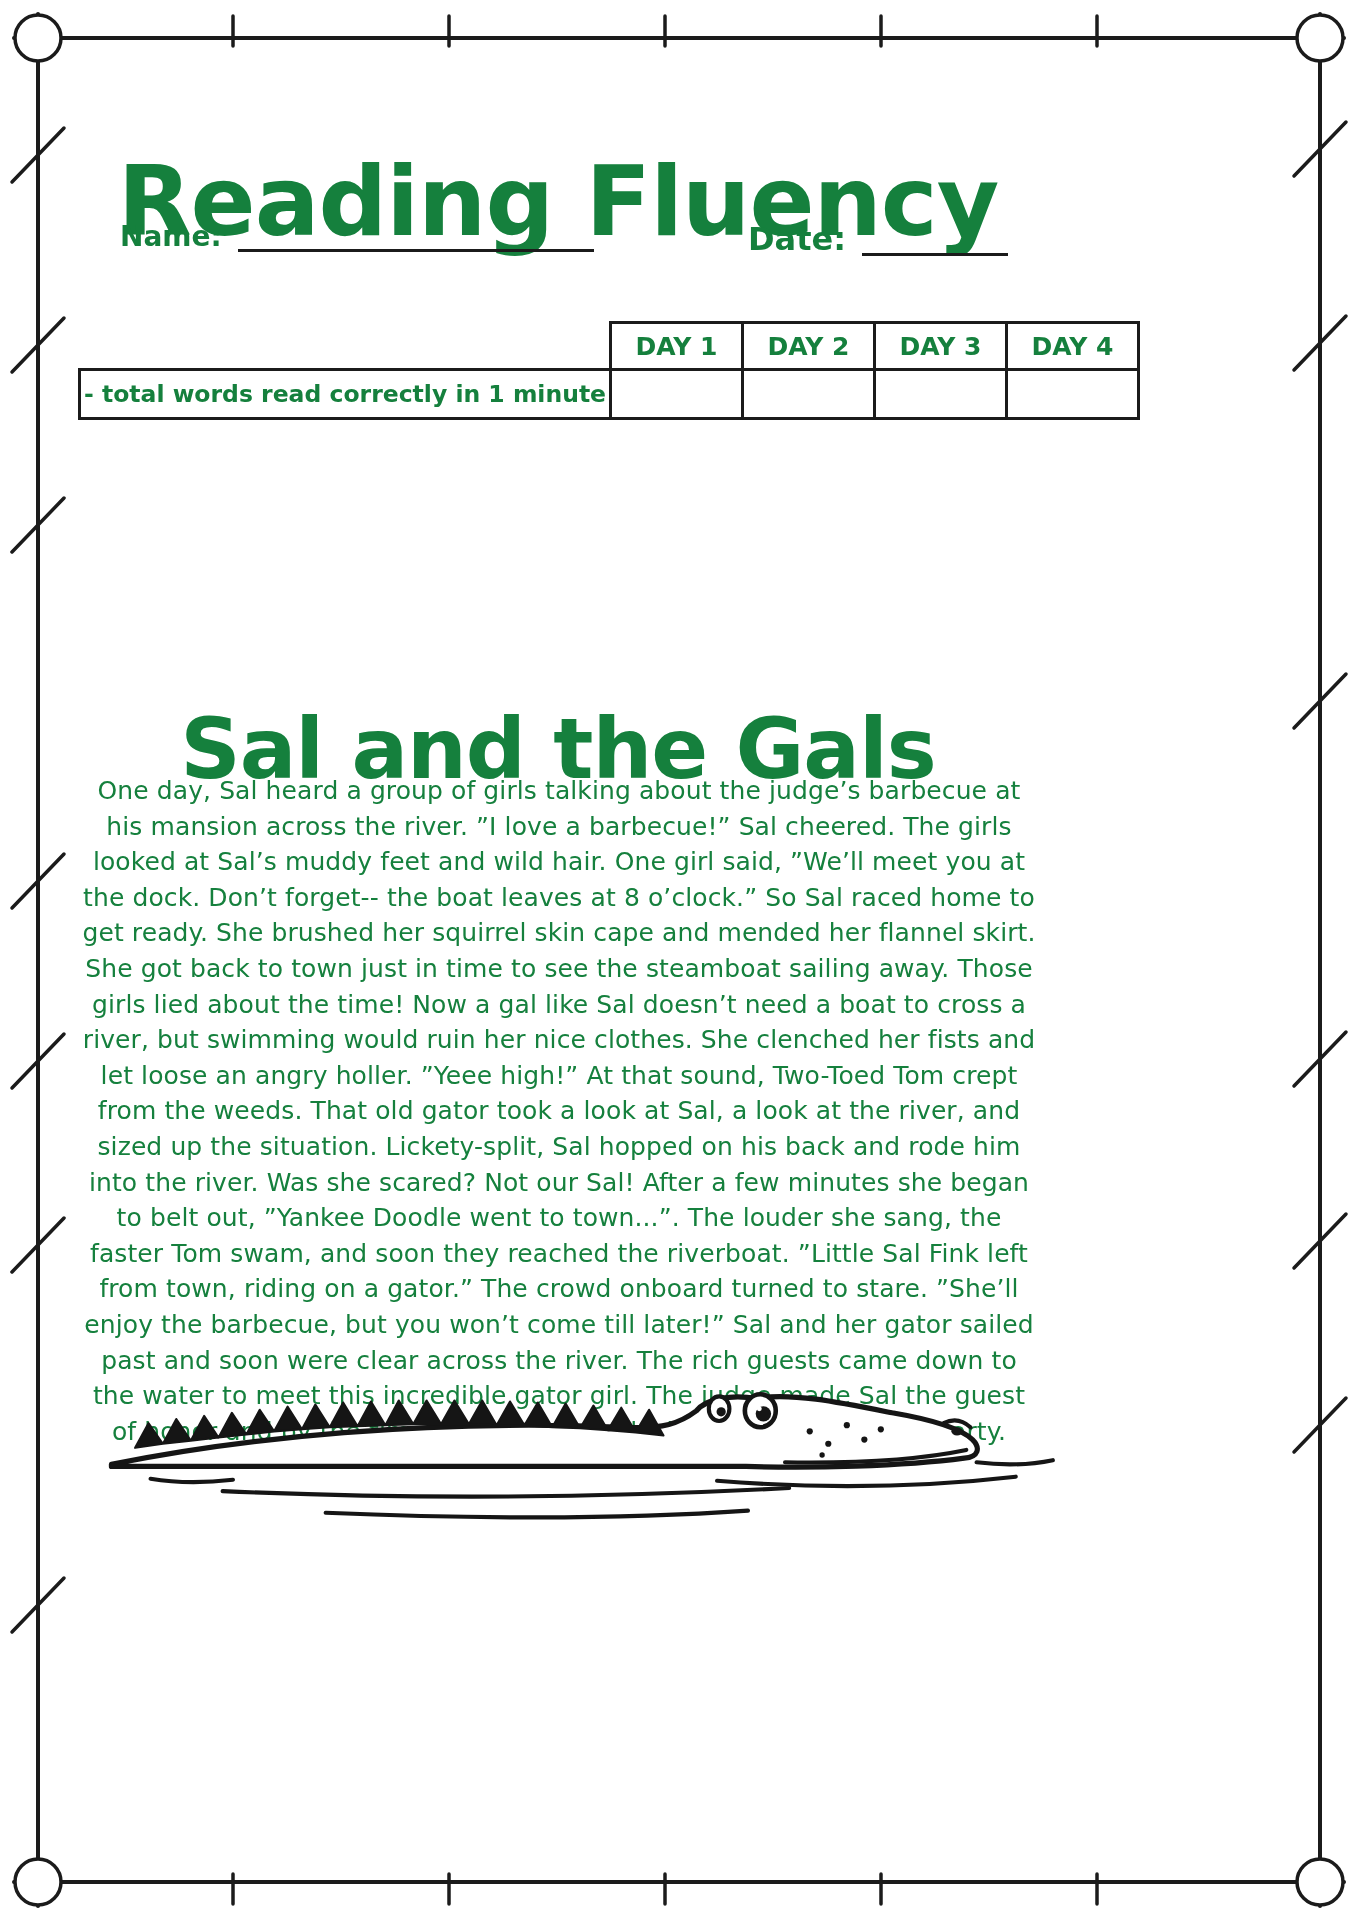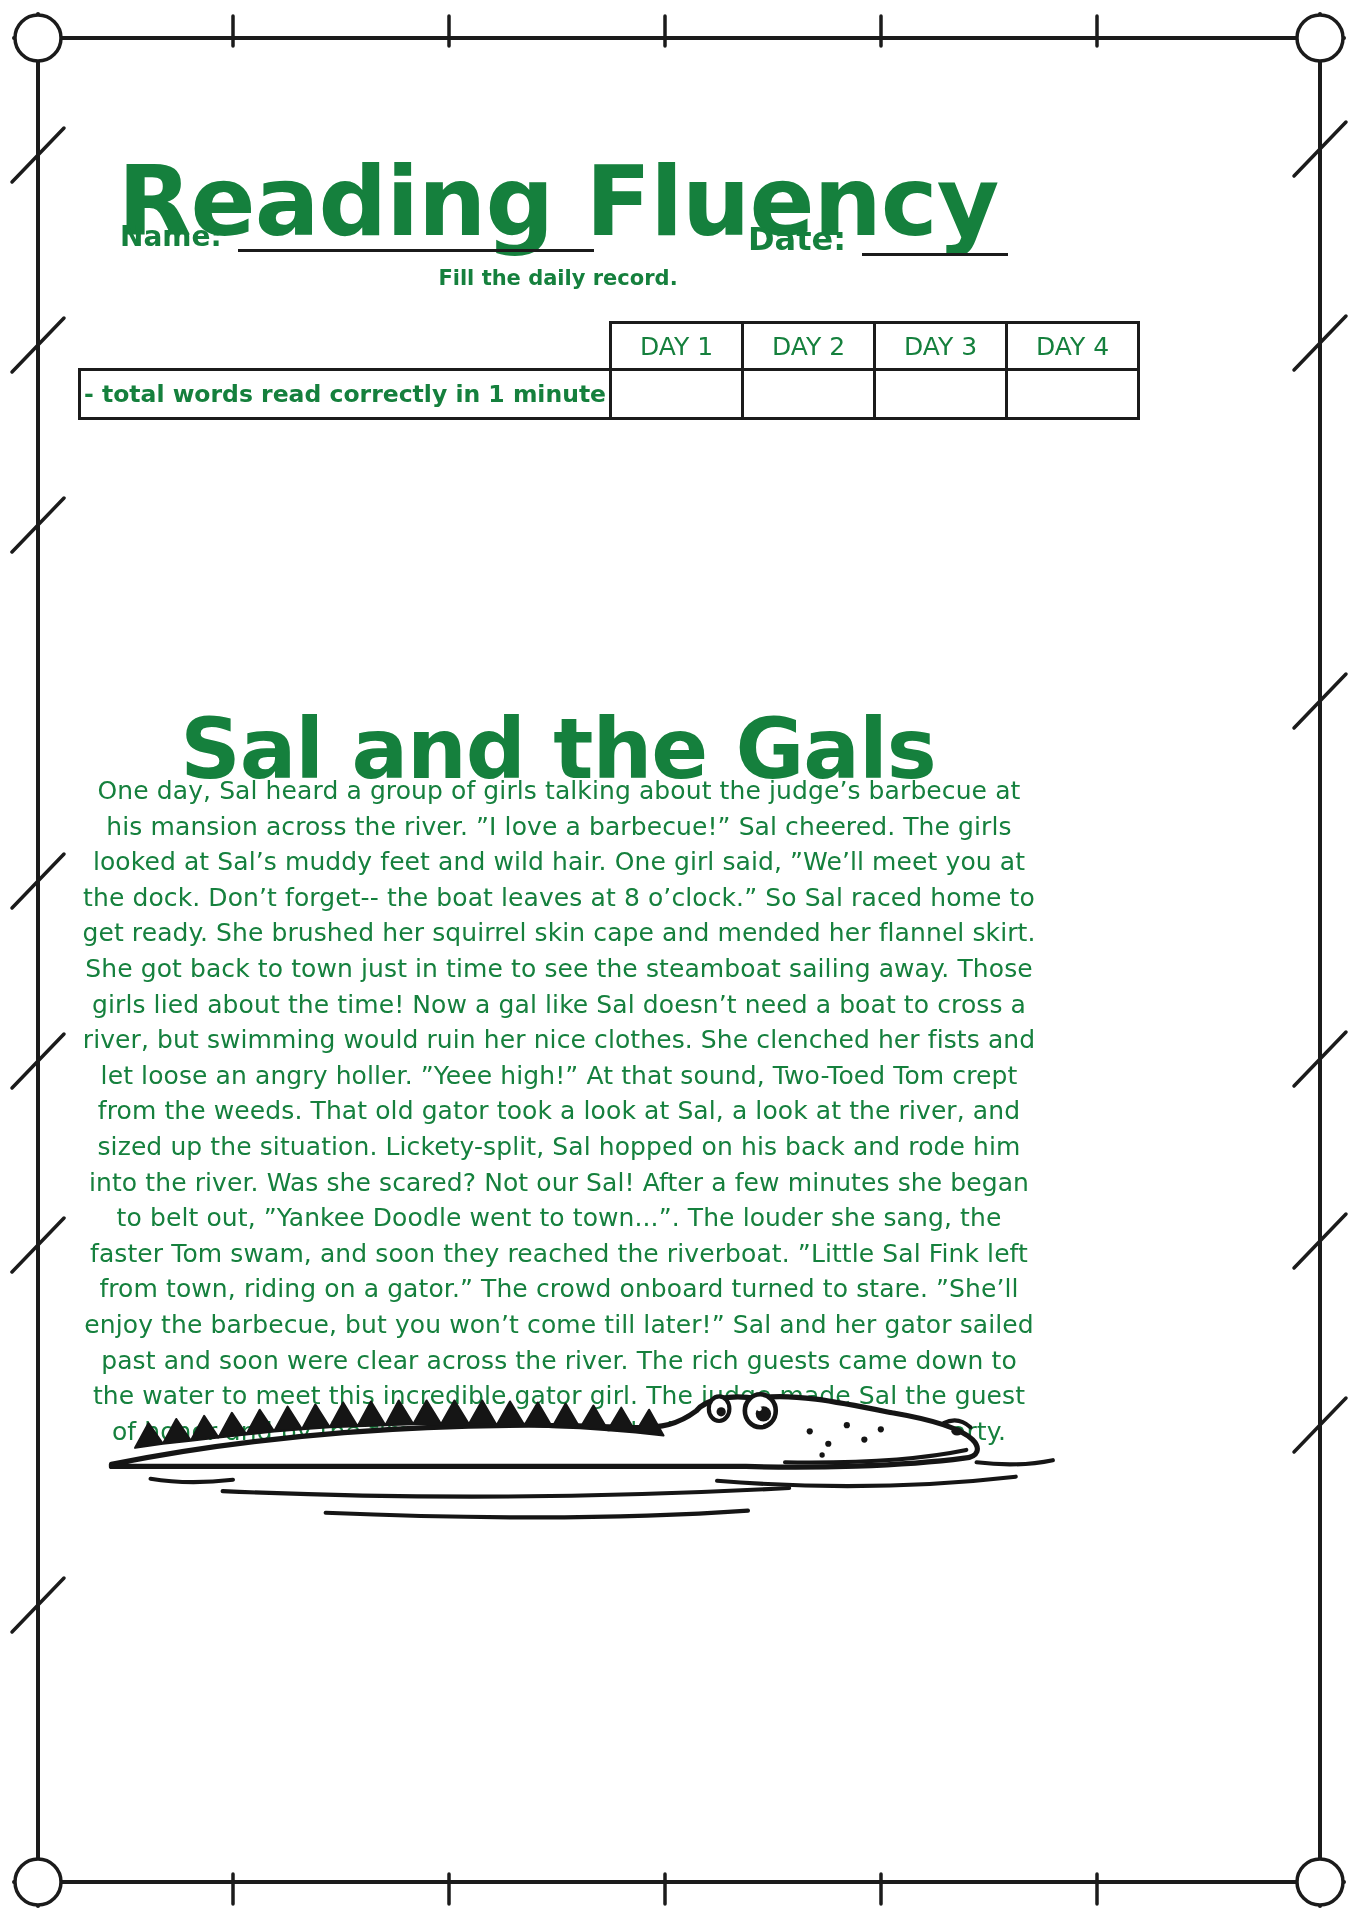--- a/index.html
+++ b/index.html
@@ -28,21 +28,21 @@
     position:absolute;top:266px;left:78px;width:960px;
     text-align:center;font-size:21px;font-weight:600;
   }
 
   .record-table{
     position:absolute;top:321px;left:78px;
     border-collapse:collapse;table-layout:fixed;
   }
   .record-table th,.record-table td{border:3px solid #1b1b1b;text-align:center;vertical-align:middle;}
   .record-table th.corner{border:none;}
-  .record-table th.day{width:127px;height:42px;font-size:25px;font-weight:400;}
+  .record-table th.day{width:127px;height:42px;font-size:25px;font-weight:700;}
   .record-table td.rowlabel{width:414px;height:44px;font-size:23.5px;font-weight:600;padding:0 3px;white-space:nowrap;}
   .record-table tr:nth-child(3) td.rowlabel{font-size:21.5px;letter-spacing:-0.4px;}
   .record-table td.cell{width:127px;height:44px;}
 
   .story-title{
     position:absolute;top:630px;left:78px;width:960px;
     text-align:center;font-size:84px;font-weight:800;white-space:nowrap;
     letter-spacing:-1px;
   }
   .story-text{
@@ -101,21 +101,20 @@
 
   <h1 class="title">Reading Fluency</h1>
 
   <div class="name-group">
     <span>Name:</span><span class="write-line name-line"></span>
   </div>
   <div class="date-group">
     <span>Date:</span><span class="write-line date-line"></span>
   </div>
 
-  <div class="instruction">Fill the daily record.</div>
 
   <table class="record-table">
     <tbody>
         <tr>
       <th class="corner"></th>
       <th class="day">DAY 1</th>
       <th class="day">DAY 2</th>
       <th class="day">DAY 3</th>
       <th class="day">DAY 4</th>
     </tr>

